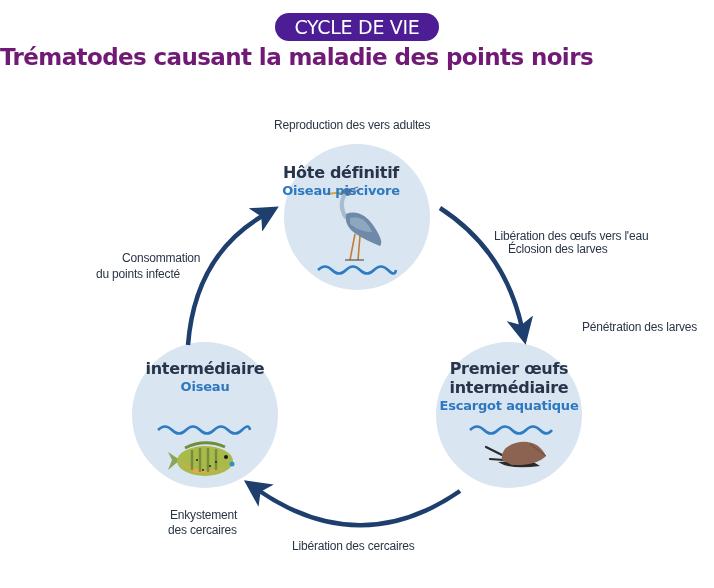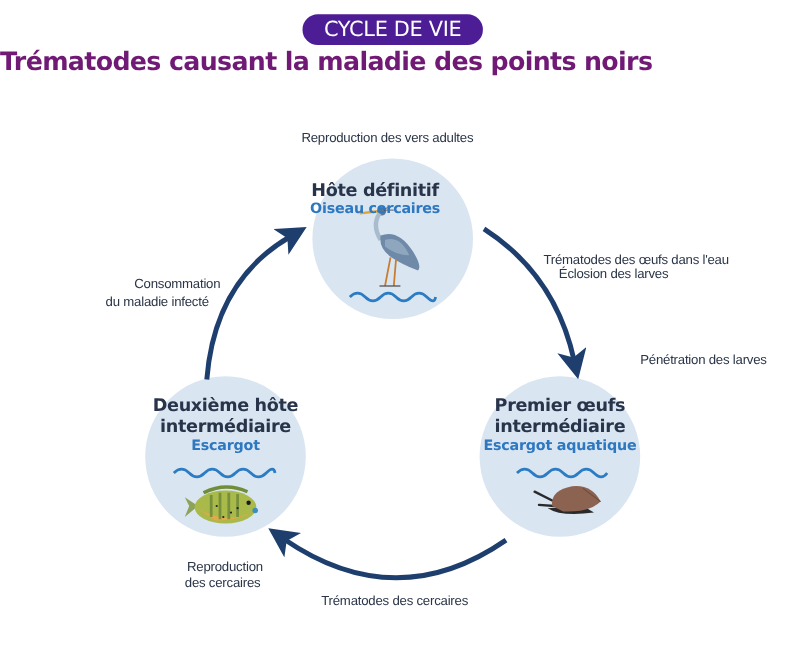--- a/index.html
+++ b/index.html
@@ -68,34 +68,33 @@
     <circle cx="232" cy="464" r="2.5" fill="#3a8fbf"></circle>
     <circle cx="197" cy="460" r="1" fill="#222"></circle>
       <circle cx="210" cy="466" r="1" fill="#222"></circle>
       <circle cx="203" cy="470" r="1" fill="#222"></circle>
       <circle cx="216" cy="462" r="1" fill="#222"></circle>
   </g>
 </svg>
 
 <div class="host" style="left:268px; top:145px; width:146px;margin-top:18px;">
   <div class="name">Hôte définitif</div>
-  <div class="species">Oiseau cercaires</div>
+  <div class="species">Oiseau piscivore</div>
 </div>
 <div class="host" style="left:426px; top:359px; width:166px;">
   <div class="name">Premier œufs</div>
   <div class="name">intermédiaire</div>
   <div class="species">Escargot aquatique</div>
 </div>
 <div class="host" style="left:122px; top:359px; width:166px;">
-  <div class="name">Deuxième hôte</div>
   <div class="name">intermédiaire</div>
-  <div class="species">Escargot</div>
+  <div class="species">Oiseau</div>
 </div>
 
 <div class="label" style="left:274px; top:118px;">Reproduction des vers adultes</div>
-<div class="label" style="left:494px; top:229px;">Trématodes des œufs dans l'eau</div>
+<div class="label" style="left:494px; top:229px;">Libération des œufs vers l'eau</div>
 <div class="label" style="left:508px; top:242px;text-align:right;">Éclosion des larves</div>
 <div class="label" style="left:541px; top:320px;margin-left:41px;">Pénétration des larves</div>
-<div class="label" style="left:292px; top:539px;">Trématodes des cercaires</div>
-<div class="label" style="left:170px; top:508px;">Reproduction</div>
+<div class="label" style="left:292px; top:539px;">Libération des cercaires</div>
+<div class="label" style="left:170px; top:508px;">Enkystement</div>
 <div class="label" style="left:168px; top:523px;">des cercaires</div>
 <div class="label" style="left:122px; top:251px;">Consommation</div>
-<div class="label" style="left:96px; top:267px;">du maladie infecté</div>
+<div class="label" style="left:96px; top:267px;">du points infecté</div>
 
 </body></html>

